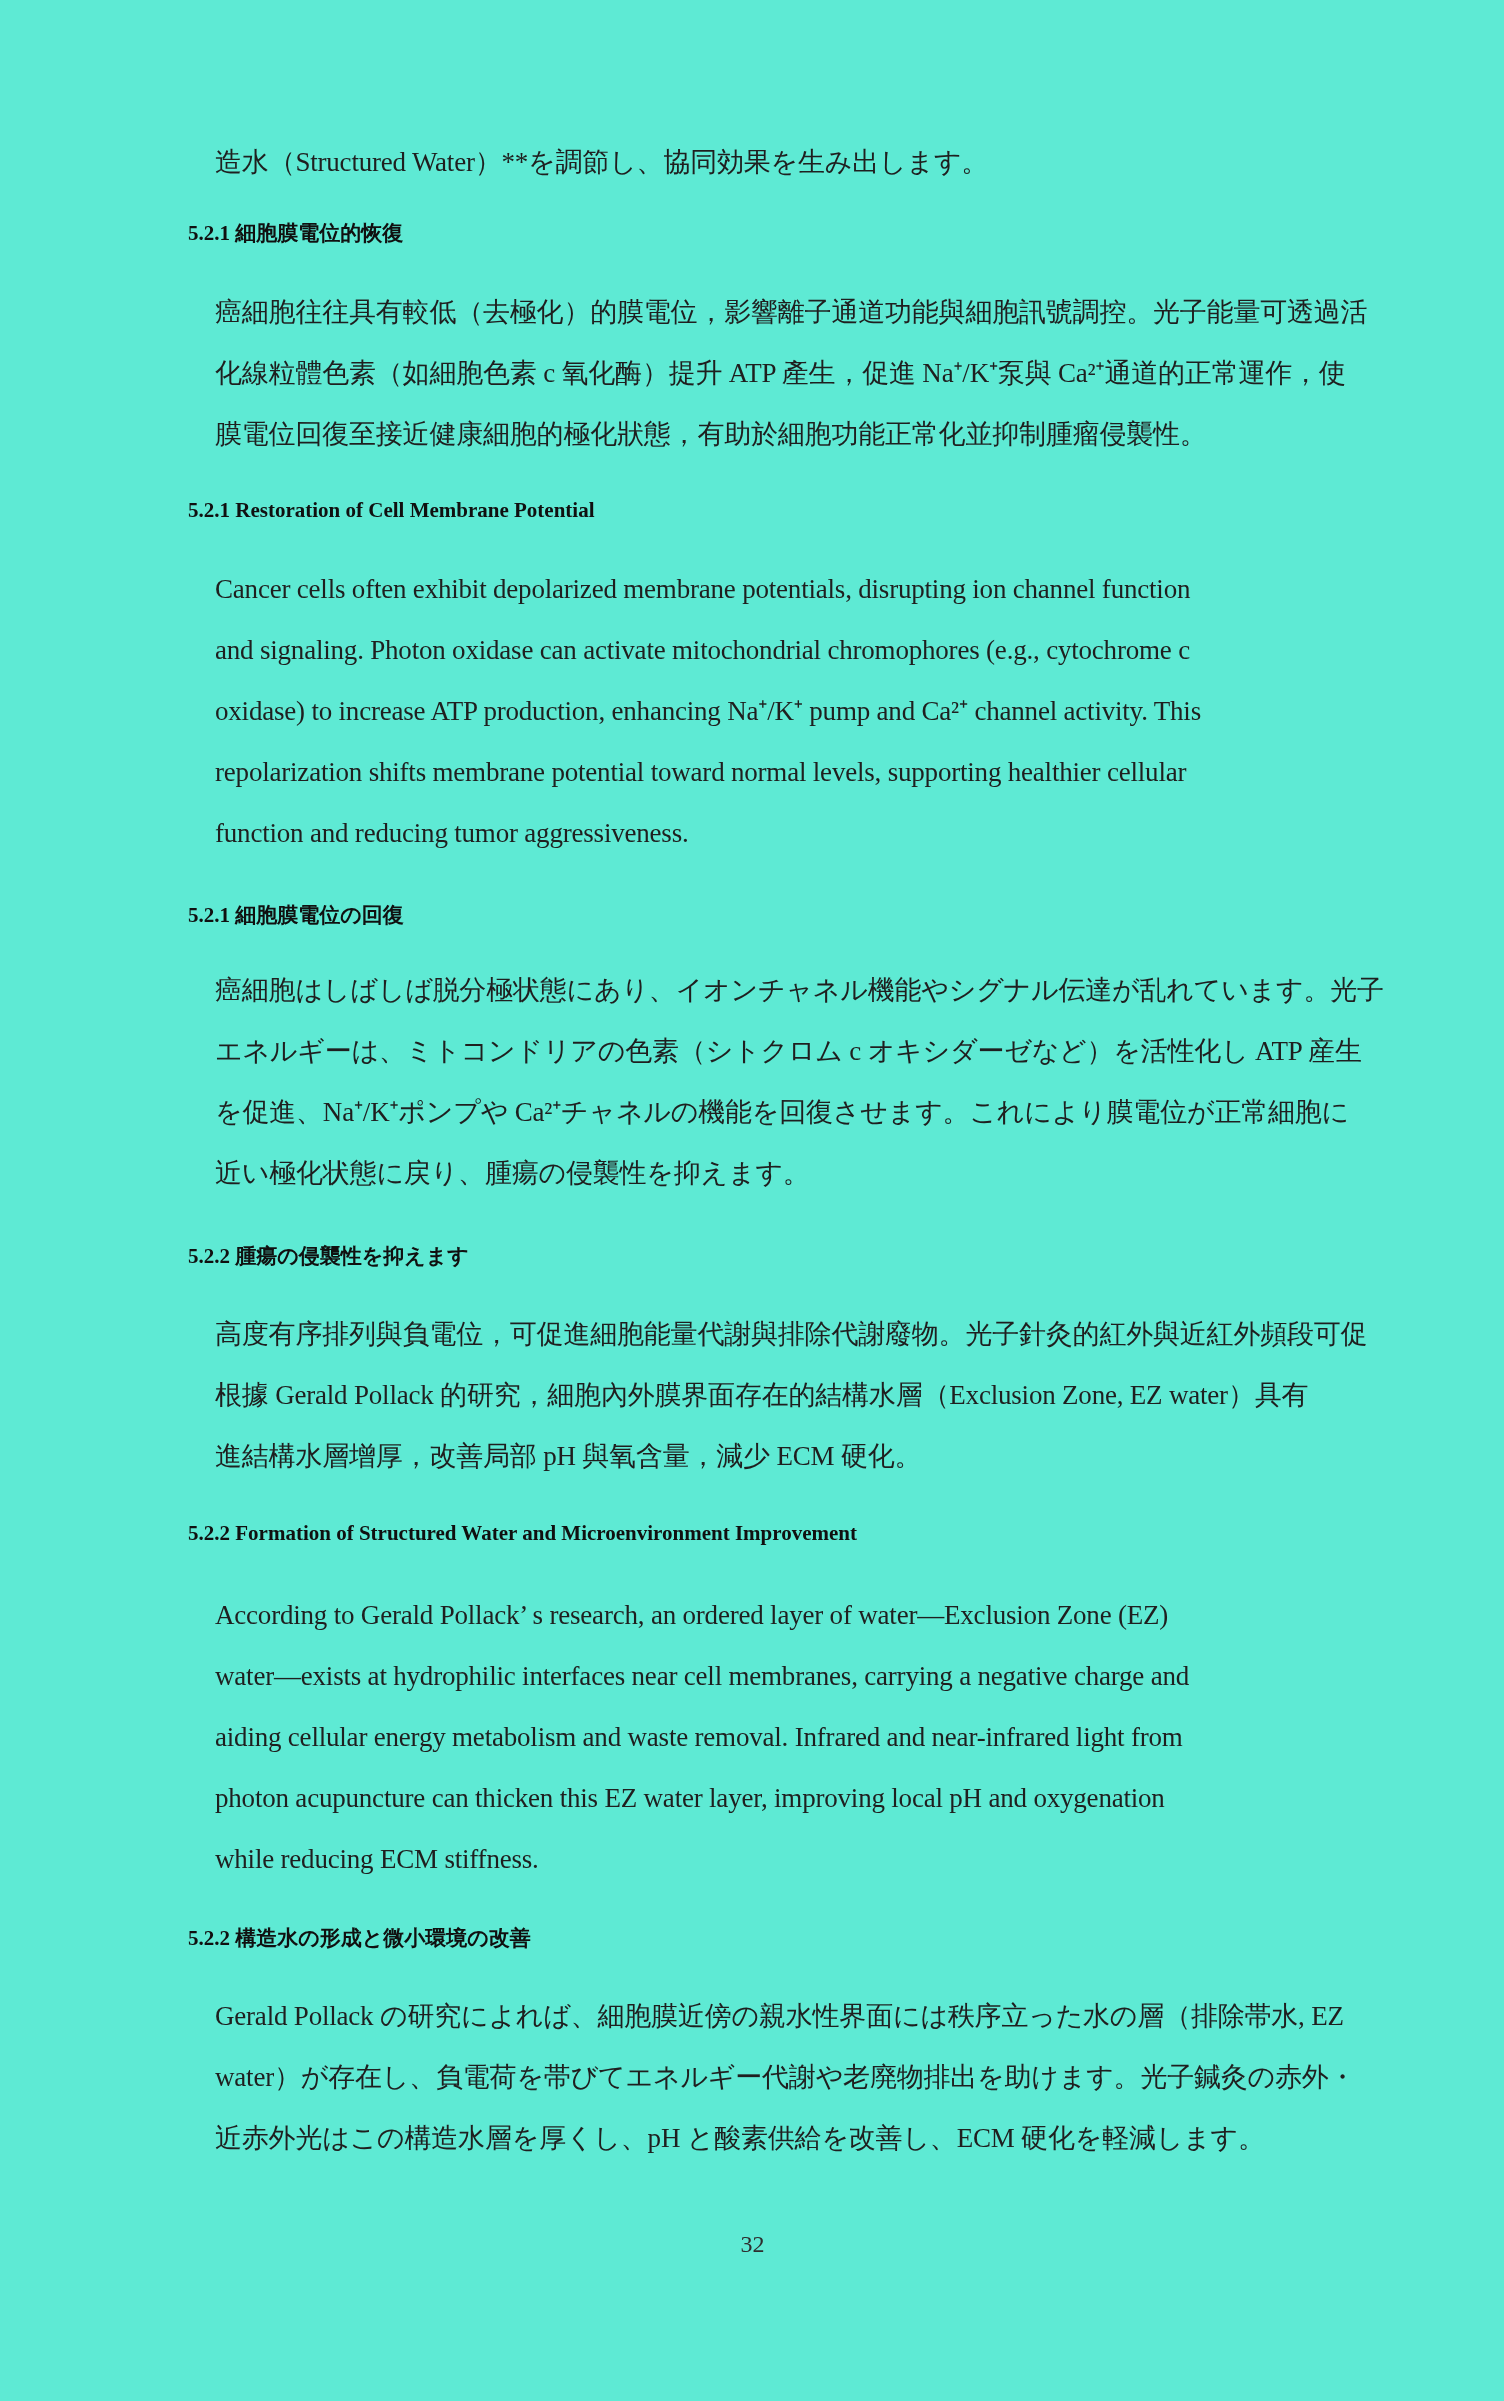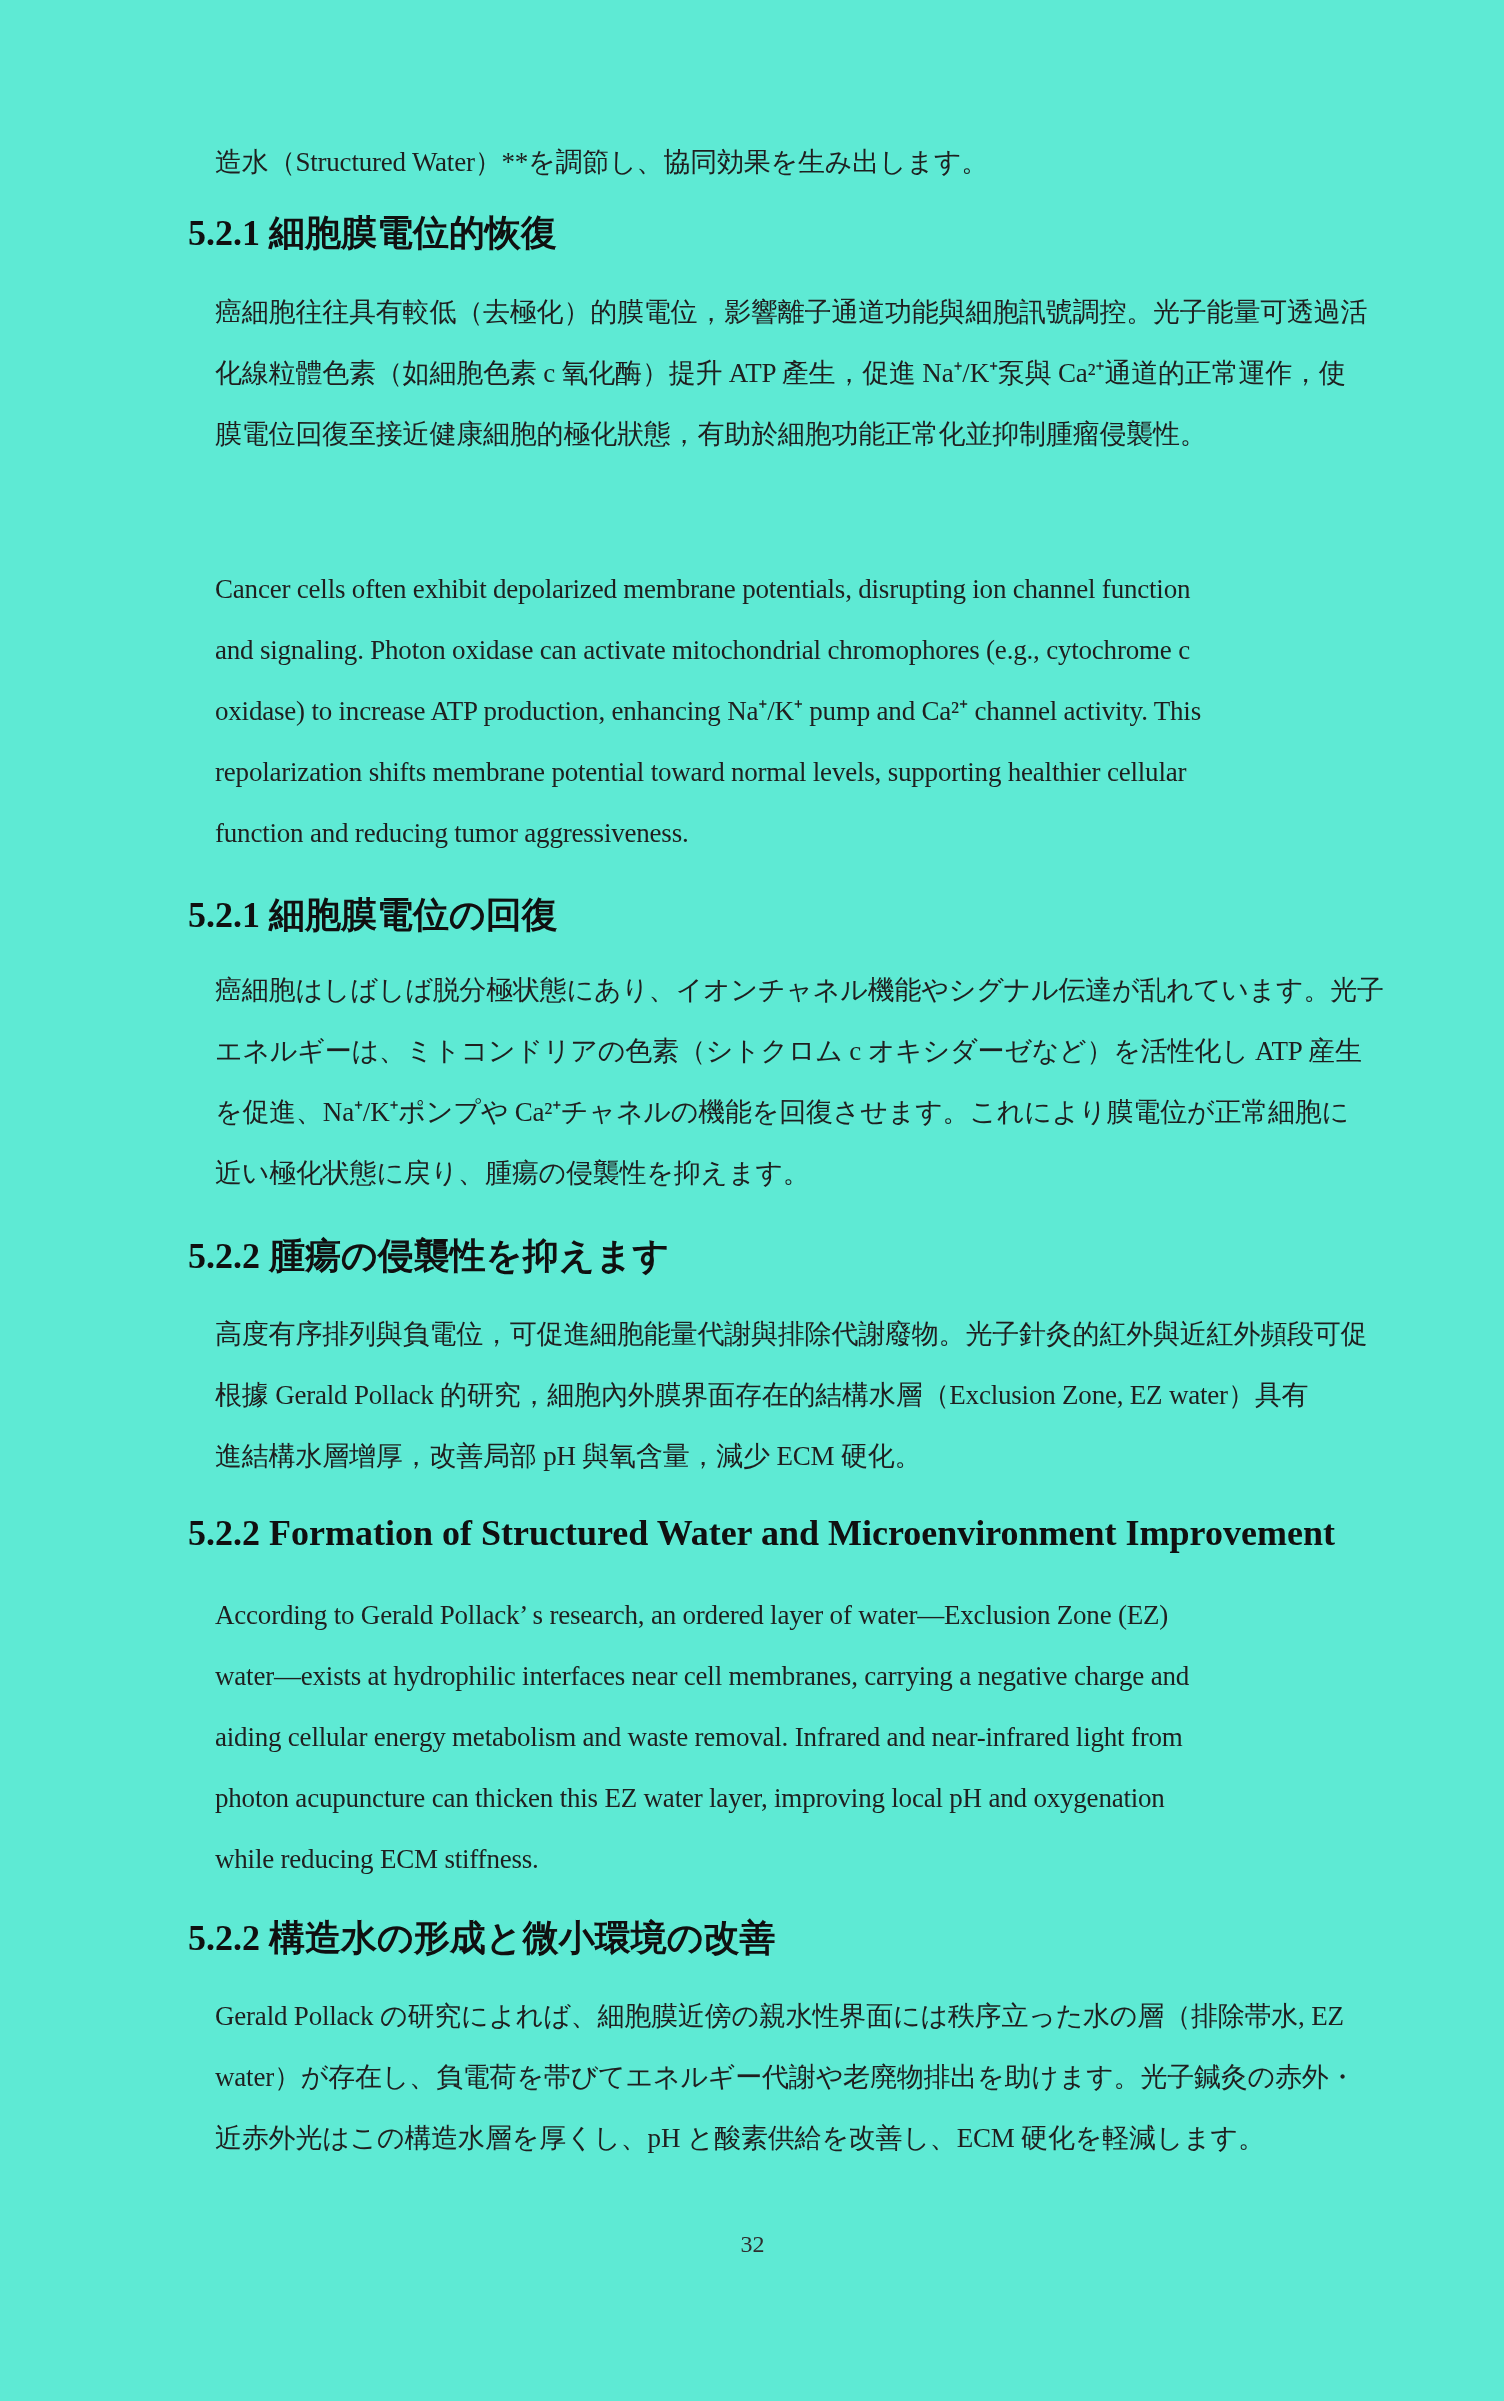--- a/index.html
+++ b/index.html
@@ -8,21 +8,21 @@
     width: 1505px;
     height: 2401px;
     background: #5eead4;
     font-family: Liberation Serif, serif;
     color: #1f1f1f;
     overflow: hidden;
   }
   .heading {
     position: absolute;
     left: 188px;
-    font-size: 36px;
+    font-size: 21px;
     font-weight: 700;
     line-height: 61px;
     white-space: nowrap;
     color: #101010;
   }
   .para {
     position: absolute;
     left: 215px;
     font-size: 27px;
     line-height: 61px;
@@ -51,20 +51,21 @@
   </div>
 
   <div class="heading" style="top:203px">5.2.1 細胞膜電位的恢復</div>
 
   <div class="para" style="top:282px">
     <div class="ln">癌細胞往往具有較低（去極化）的膜電位，影響離子通道功能與細胞訊號調控。光子能量可透過活</div>
     <div class="ln">化線粒體色素（如細胞色素 c 氧化酶）提升 ATP 產生，促進 Na⁺/K⁺泵與 Ca²⁺通道的正常運作，使</div>
     <div class="ln">膜電位回復至接近健康細胞的極化狀態，有助於細胞功能正常化並抑制腫瘤侵襲性。</div>
   </div>
 
+  <div class="heading" style="top:480px">5.2.1 Restoration of Cell Membrane Potential</div>
 
   <div class="para" style="top:559px">
     <div class="ln">Cancer cells often exhibit depolarized membrane potentials, disrupting ion channel function</div>
     <div class="ln">and signaling. Photon oxidase can activate mitochondrial chromophores (e.g., cytochrome c</div>
     <div class="ln">oxidase) to increase ATP production, enhancing Na⁺/K⁺ pump and Ca²⁺ channel activity. This</div>
     <div class="ln">repolarization shifts membrane potential toward normal levels, supporting healthier cellular</div>
     <div class="ln">function and reducing tumor aggressiveness.</div>
   </div>
 
   <div class="heading" style="top:885px">5.2.1 細胞膜電位の回復</div>

